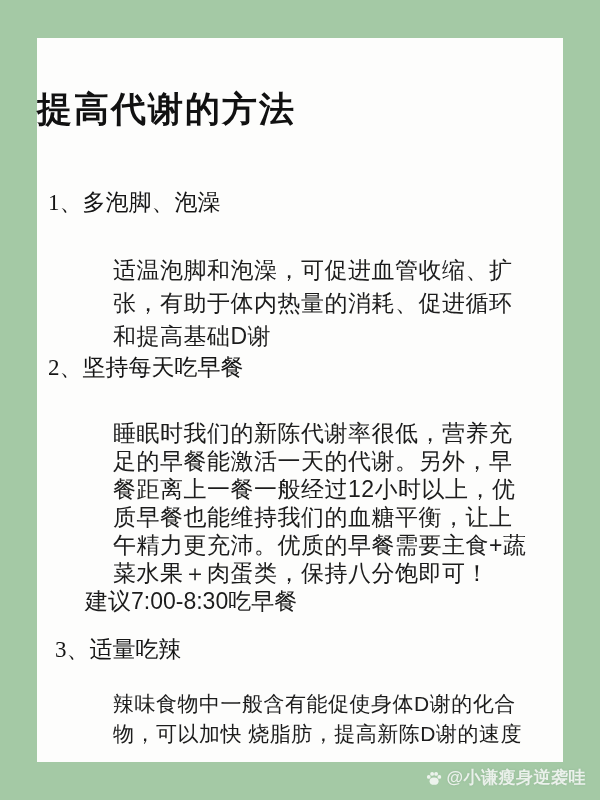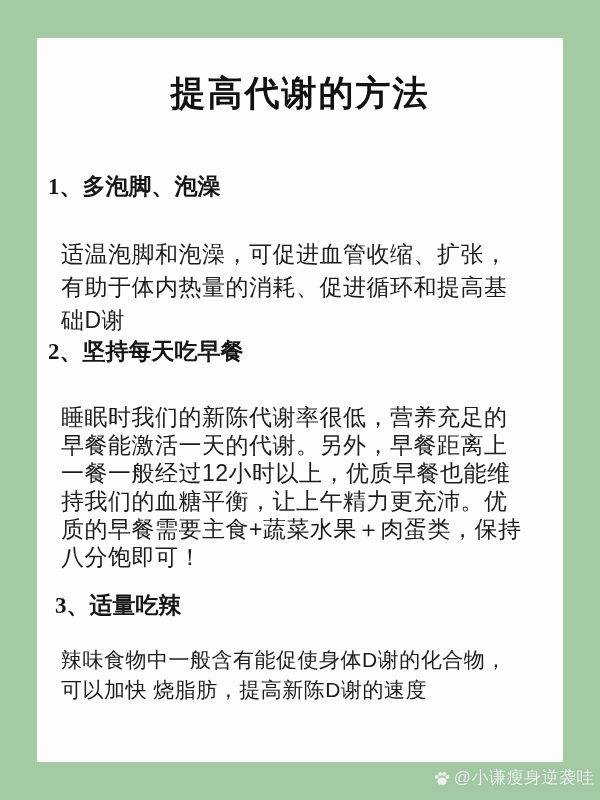--- a/index.html
+++ b/index.html
@@ -19,61 +19,62 @@
     left: 37px;
     top: 38px;
     width: 526px;
     height: 724px;
     background: #fdfdfc;
     box-sizing: border-box;
     padding-top: 32px;
     color: #1b1b1b;
   }
   .title {
-    text-align: center;
     font-size: 35px;
     font-weight: bold;
     line-height: 46px;
     letter-spacing: 2px;
     color: #111;
+    margin-top: 16px;
   }
   .section-heading {
     font-family: "Liberation Serif", "DejaVu Serif", serif;
-    font-weight: bold;
+    font-weight: normal;
     font-size: 23px;
     line-height: 30px;
     padding-left: 11px;
     color: #151515;
   }
   .h1 { margin-top: 56px; }
   .h2 { }
   .h3 { margin-top: 20px; padding-left: 18px; }
   .section-body {
     font-size: 23px;
     line-height: 33px;
-    padding-left: 24px;
+    padding-left: 76px;
     padding-right: 36px;
     letter-spacing: 0.5px;
     color: #1c1c1c;
   }
   .body-1 { margin-top: 36px; }
   .body-2 { margin-top: 36px; line-height: 28px; }
   .body-tip { font-size: 23px; line-height: 28px; padding-left: 48px; color: #1c1c1c; }
   .body-3 { margin-top: 24px; font-size: 21px; line-height: 30px; letter-spacing: 0.5px; }
   .watermark {
     position: absolute;
-    right: 6px;
+    right: 14px;
     top: 766px;
     display: flex;
     align-items: center;
     gap: 3px;
     color: rgba(252, 252, 252, 0.82);
     font-size: 17px;
     letter-spacing: 0.5px;
     text-shadow: 0 0 2px rgba(120, 150, 125, 0.4);
+    font-weight: bold;
   }
   .paw {
     width: 18px;
     height: 18px;
     display: inline-block;
   }
 </style>
 </head>
 <body>
 
@@ -82,20 +83,21 @@
   <div class="title">提高代谢的方法</div>
 
   <div class="section-heading h1">1、多泡脚、泡澡</div>
 
   <div class="section-body body-1">适温泡脚和泡澡，可促进血管收缩、扩张，有助于体内热量的消耗、促进循环和提高基础D谢</div>
 
   <div class="section-heading h2">2、坚持每天吃早餐</div>
 
   <div class="section-body body-2">睡眠时我们的新陈代谢率很低，营养充足的早餐能激活一天的代谢。另外，早餐距离上一餐一般经过12小时以上，优质早餐也能维持我们的血糖平衡，让上午精力更充沛。优质的早餐需要主食+蔬菜水果＋肉蛋类，保持八分饱即可！</div>
 
+  <div class="body-tip">建议7:00-8:30吃早餐</div>
 
   <div class="section-heading h3">3、适量吃辣</div>
 
   <div class="section-body body-3">辣味食物中一般含有能促使身体D谢的化合物，可以加快 烧脂肪，提高新陈D谢的速度</div>
 
 </div>
 
 <div class="watermark">
   <span class="paw">
     <svg viewBox="0 0 24 24" width="18" height="18">

